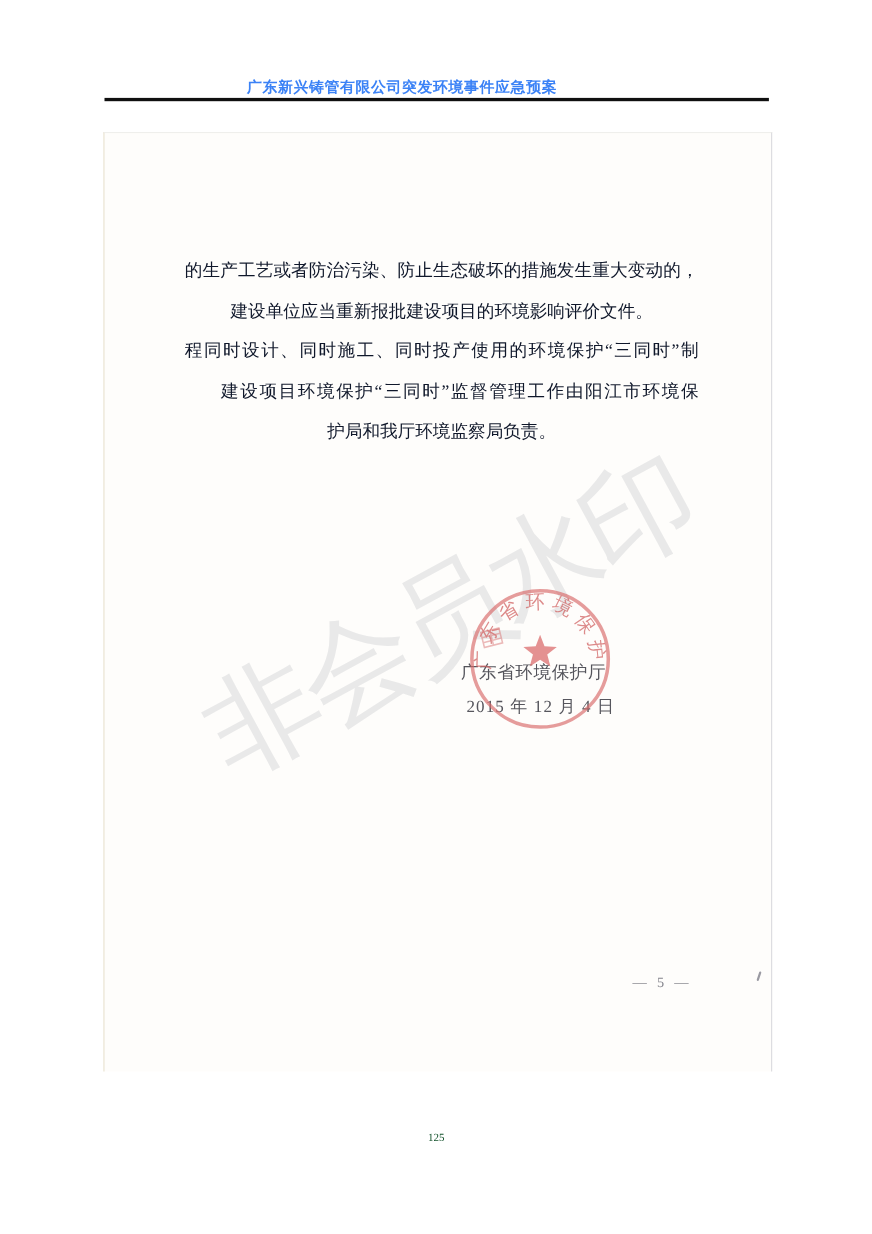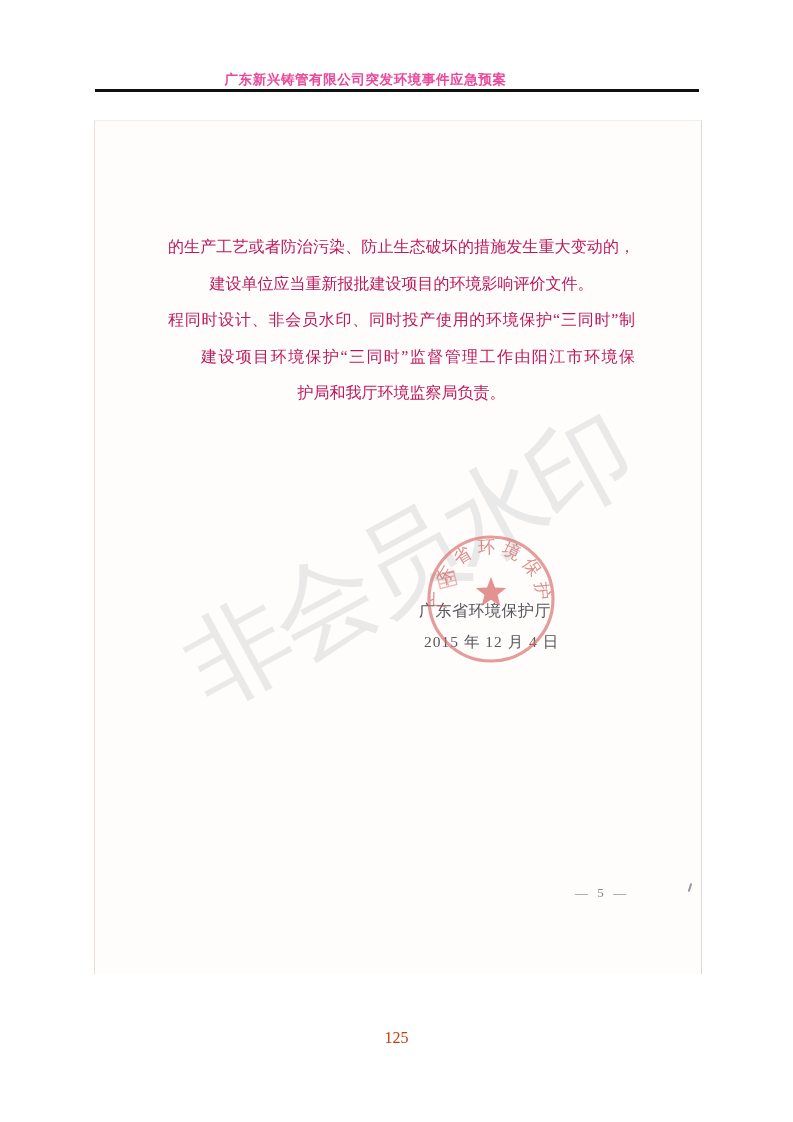--- a/index.html
+++ b/index.html
@@ -17,21 +17,21 @@
   }
   
   .doc-header-title {
     position: absolute;
     top: 71px;
     left: 0;
     width: 731px;
     text-align: center;
     font-size: 13.5px;
     font-weight: bold;
-    color: #ec4899;
+    color: #3b82f6;
     letter-spacing: 0.6px;
   }
   .doc-header-rule {
     position: absolute;
     top: 89px;
     left: 95px;
     width: 604px;
     height: 3px;
     background: #101010;
   }
@@ -63,21 +63,21 @@
     font-family: "Liberation Sans", "DejaVu Sans", sans-serif;
   }
   
   .body-text {
     position: absolute;
     left: 167px;
     top: 228px;
     width: 467px;
     font-size: 16px;
     line-height: 36.5px;
-    color: #be185d;
+    color: #0f172a;
   }
   .line { white-space: normal; text-align: center; }
   .line.jf { text-align: justify; text-align-last: justify; }
   .line.ind { text-indent: 33px; }
   
   .stamp-org {
     position: absolute;
     left: 418px;
     top: 600px;
     font-size: 16px;
@@ -121,40 +121,40 @@
     font-size: 13px;
     letter-spacing: 3px;
     color: #84848c;
   }
   .doc-pagenum {
     position: absolute;
     left: 0;
     top: 1029px;
     width: 793px;
     text-align: center;
-    font-size: 16px;
-    color: #c2410c;
+    font-size: 10px;
+    color: #14532d;
   }
 </style>
 </head>
 <body>
 
 <div id="page">
 
   <div class="doc-header-title">广东新兴铸管有限公司突发环境事件应急预案</div>
   <div class="doc-header-rule"></div>
 
   <div class="scan-sheet">
 
     <div class="watermark" style="left:313px; top:441px;">非会员水印</div>
 
     <div class="body-text" style="left:73px; top:108px;">
       <div class="line jf">的生产工艺或者防治污染、防止生态破坏的措施发生重大变动的，</div>
       <div class="line">建设单位应当重新报批建设项目的环境影响评价文件。</div>
-      <div class="line jf">程同时设计、非会员水印、同时投产使用的环境保护“三同时”制</div>
+      <div class="line jf">程同时设计、同时施工、同时投产使用的环境保护“三同时”制</div>
       <div class="line jf ind">建设项目环境保护“三同时”监督管理工作由阳江市环境保</div>
       <div class="line">护局和我厅环境监察局负责。</div>
     </div>
 
     <div class="stamp-org" style="left:324px; top:480px;">广东省环境保护厅</div>
     <div class="stamp-date" style="left:329px; top:511px;">2015 年 12 月 4 日</div>
 
     <svg class="seal-svg" style="left:326px; top:408px;" viewBox="0 0 140 140" xmlns="http://www.w3.org/2000/svg">
       <defs>
         <path id="sealArc" d="M 26.8 85.7 A 46 46 0 1 1 113.2 85.7" fill="none"></path>

